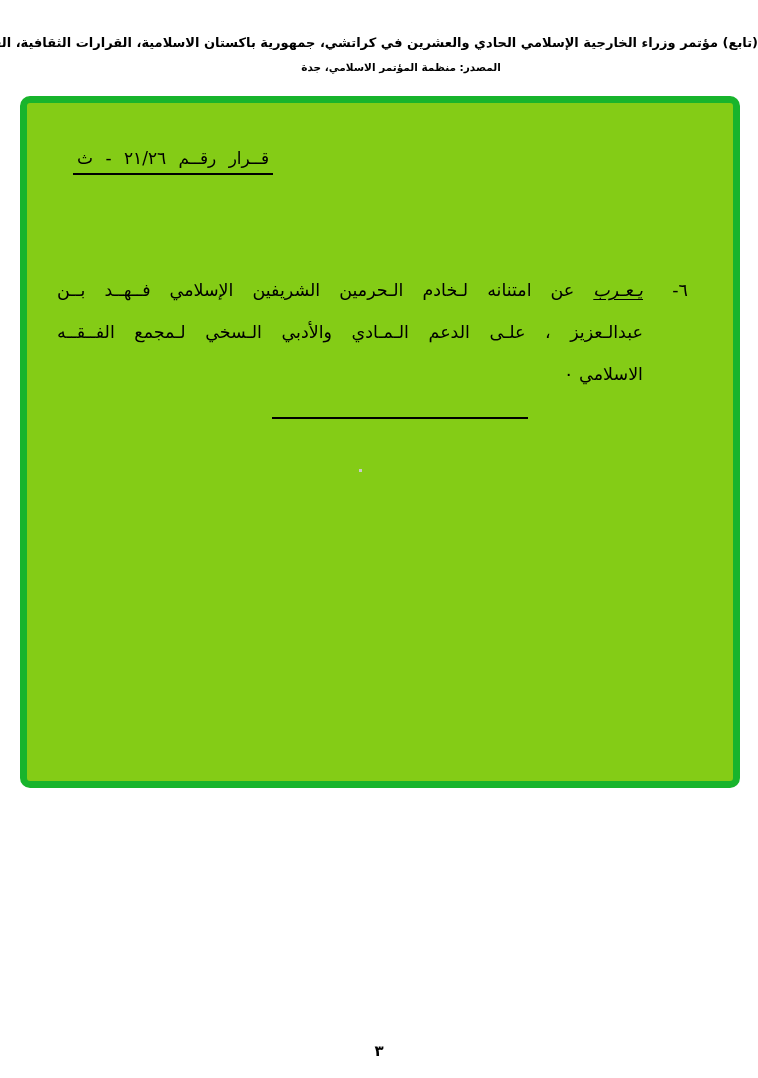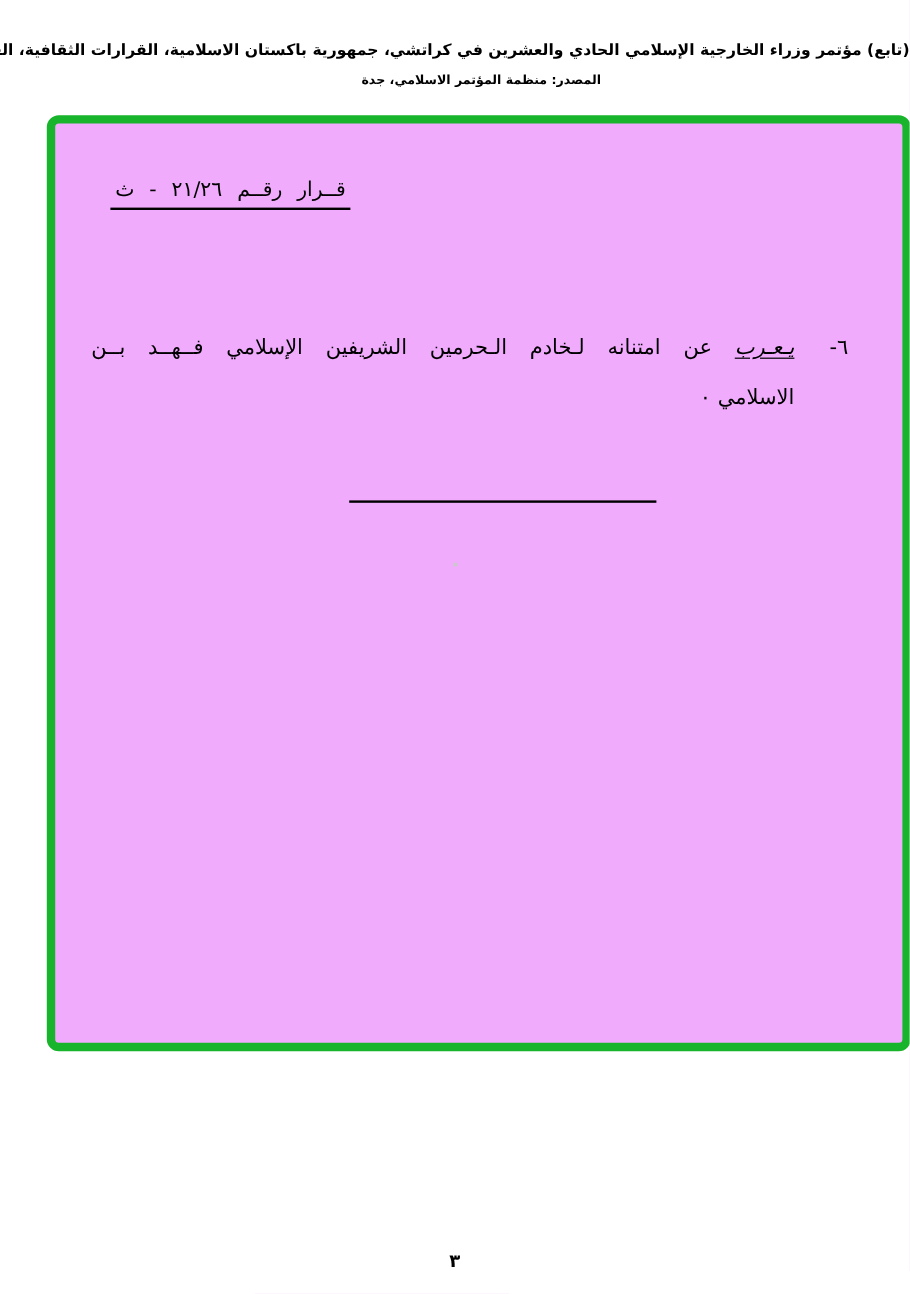--- a/index.html
+++ b/index.html
@@ -35,25 +35,24 @@
     font-weight: bold;
     font-size: 10.5px;
     line-height: 16px;
     white-space: nowrap;
     padding-left: 44px;
   }
   
   .frame {
     position: absolute;
     left: 20px; top: 96px;
-    width: 720px; height: 780px;
+    width: 720px; height: 692px;
     border: 7px solid var(--frame-green, #18b42c);
     border-radius: 10px;
-    background: #f0abfc;
-    margin-left: 19px;
+    background: #84cc16;
   }
   
   .doc-title {
     position: absolute;
     left: 46px; top: 45px;
     direction: rtl;
     font-size: 17px;
     font-weight: 500;
     word-spacing: 7px;
     border-bottom: 2px solid #000;
@@ -120,20 +119,21 @@
   <div class="frame">
 
     <div class="doc-title">قــرار رقــم ٢١/٢٦ - ث</div>
 
     <div class="clause">
       <div class="marker">٦-</div>
       <div class="body">
         <div class="line">
           <span class="u-word">يـعـرب</span><span> عن امتنانه لـخادم الـحرمين الشريفين الإسلامي فــهــد بــن</span>
         </div>
+        <div class="line">عبدالـعزيز ، علـى الدعم الـمـادي والأدبي الـسخي لـمجمع الفــقــه</div>
         <div class="line short">الاسلامي ٠</div>
       </div>
     </div>
 
     <div class="separator"></div>
 
     <div class="speck"></div>
 
   </div>
 

